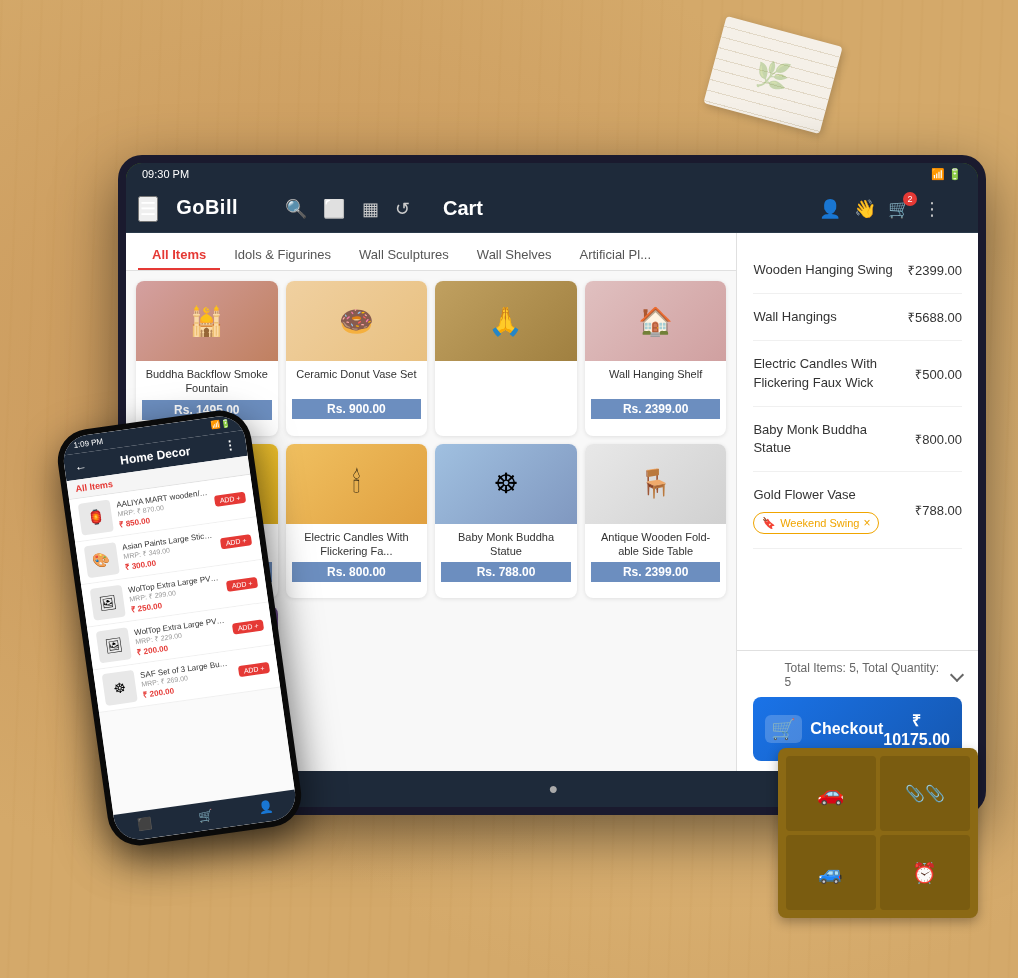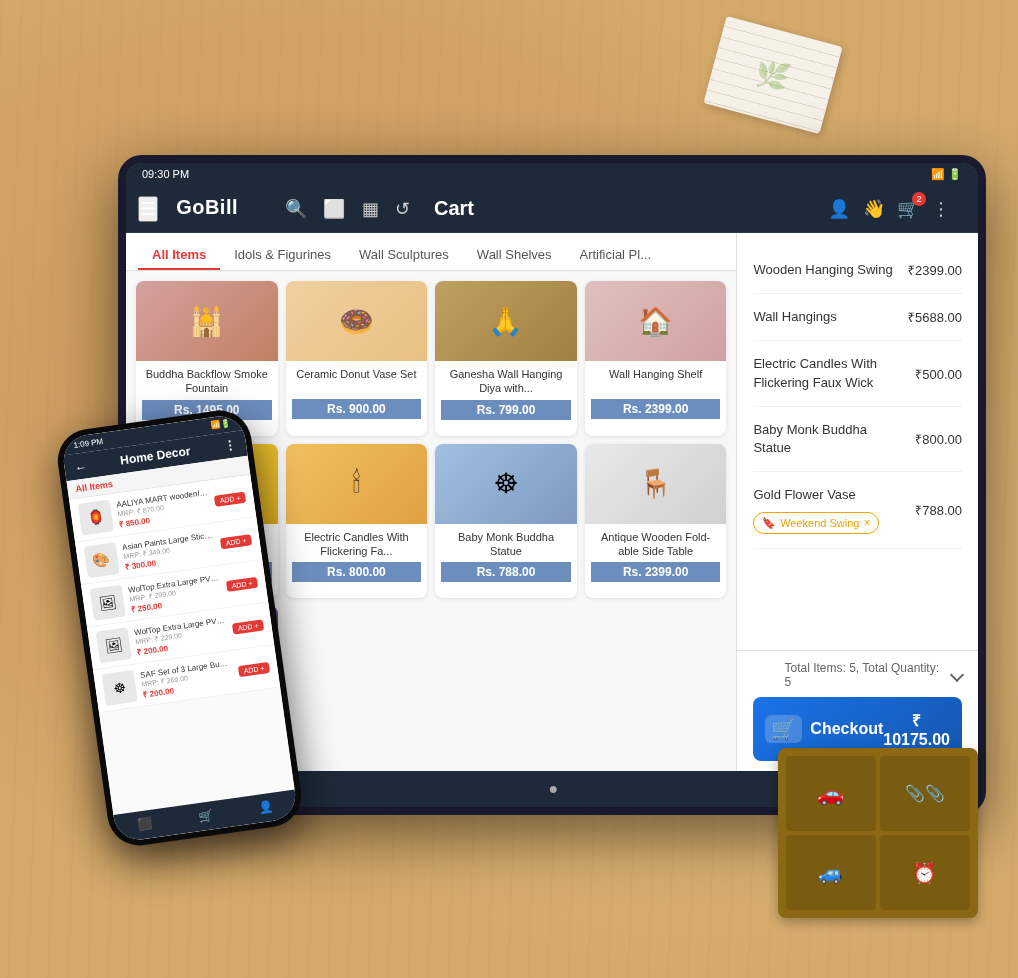--- a/index.html
+++ b/index.html
@@ -602,21 +602,21 @@
         <button class="hamburger-icon">☰</button>
         <span class="app-title">GoBill</span>
         <div class="header-icons">
           <button class="icon-btn">🔍</button>
           <button class="icon-btn">⬜</button>
           <button class="icon-btn">▦</button>
           <button class="icon-btn">↺</button>
         </div>
       </div>
 
-      <div class="cart-header" style="flex:1; height:100%; margin:0; padding: 0 16px;">
+      <div class="cart-header" style="flex:1; height:100%; margin:9px; padding: 0 16px;">
         <span class="cart-title">Cart</span>
         <div class="cart-header-icons">
           <button class="cart-icon-btn">👤</button>
           <button class="cart-icon-btn">👋</button>
           <button class="cart-icon-btn">
             🛒
             <span class="badge">2</span>
           </button>
           <button class="cart-icon-btn">⋮</button>
         </div>
@@ -648,24 +648,20 @@
           <div class="product-card">
             <div class="product-img img-donut">🍩</div>
             <div class="product-info">
               <div class="product-name">Ceramic Donut Vase Set</div>
               <div class="product-price">Rs. 900.00</div>
             </div>
           </div>
 
           <div class="product-card">
             <div class="product-img img-ganesha">🙏</div>
-            <div class="product-info">
-              <div class="product-name">Ganesha Wall Hanging Diya with...</div>
-              <div class="product-price">Rs. 799.00</div>
-            </div>
           </div>
 
           <div class="product-card">
             <div class="product-img img-shelf">🏠</div>
             <div class="product-info">
               <div class="product-name">Wall Hanging Shelf</div>
               <div class="product-price">Rs. 2399.00</div>
             </div>
           </div>
 

